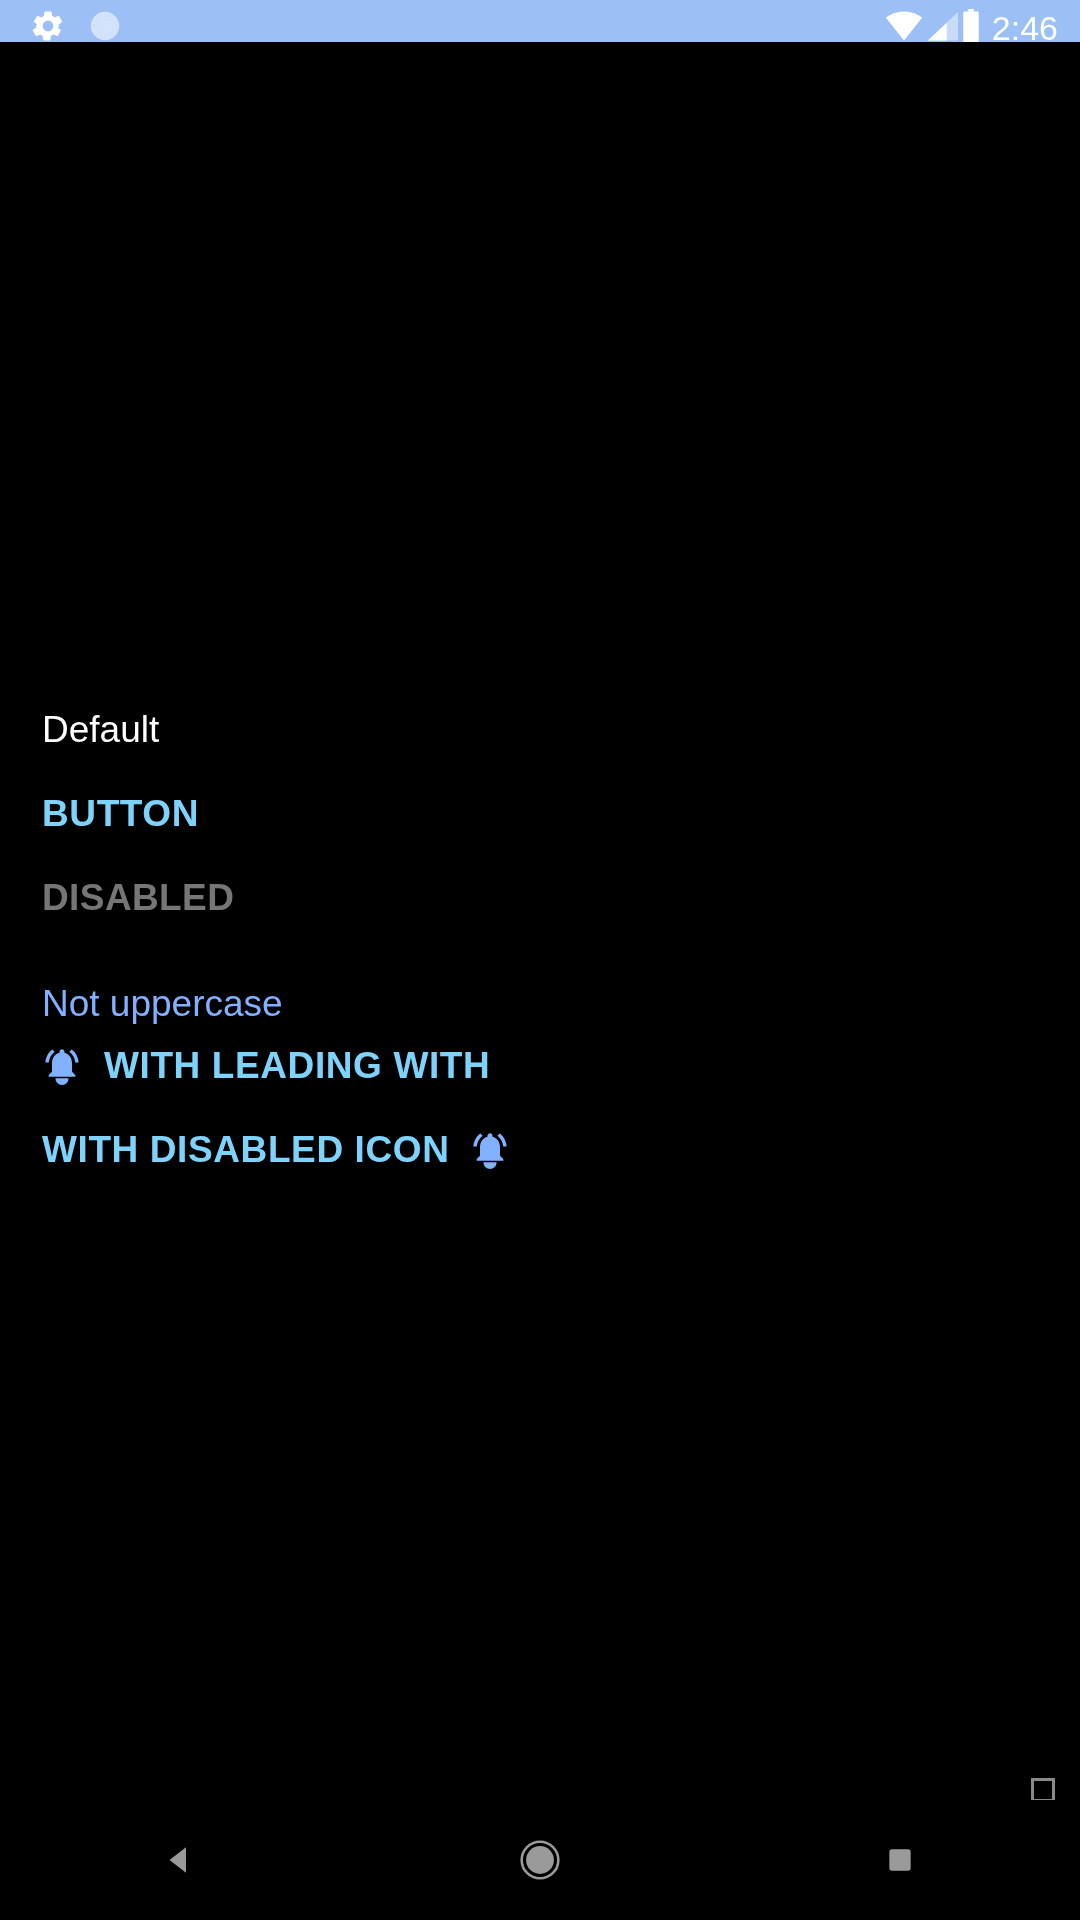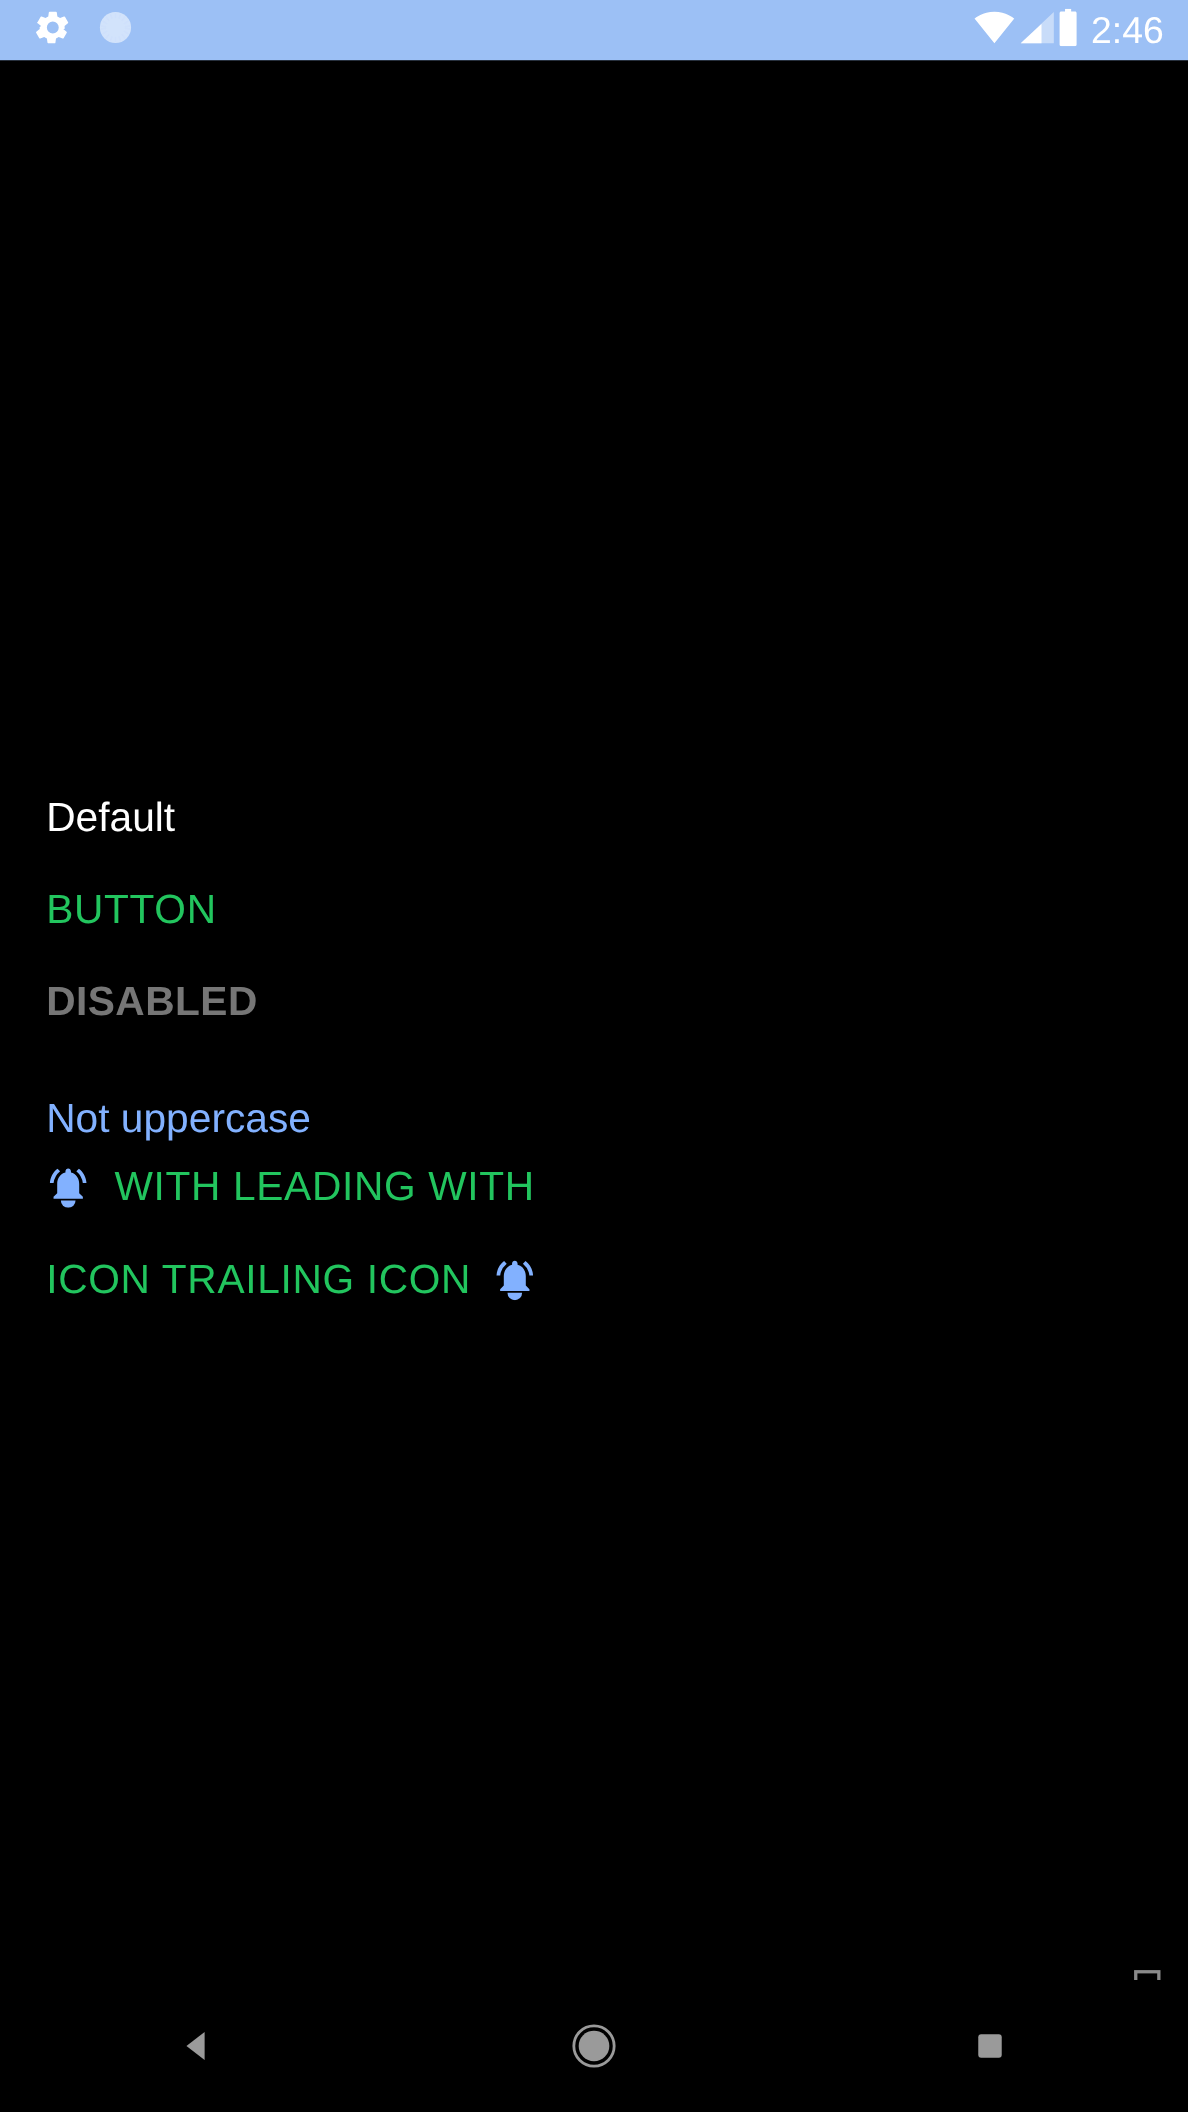--- a/index.html
+++ b/index.html
@@ -43,21 +43,21 @@
     font-size:34px;
     font-weight:400;
     letter-spacing:0px;
     margin-left:10px;
     line-height:1;
   }
 
   
   #content {
     position:absolute;
-    top:55px; left:0;
+    top:42px; left:0;
     width:1080px;
     height:1795px;
     background:#000000;
   }
 
   .button-list {
     position:absolute;
     top:645px;
     left:0;
     width:1080px;
@@ -69,21 +69,21 @@
     height:84px;
     padding-left:42px;
   }
   .btn-label {
     font-size:37px;
     line-height:1;
     letter-spacing:0.6px;
     white-space:nowrap;
   }
   .btn-label.default   { color:#ffffff; font-weight:400; letter-spacing:0px; }
-  .btn-label.accent    { color:#22c55e; font-weight:400; }
+  .btn-label.accent    { color:#7dd3fc; font-weight:700; }
   .btn-label.disabled  { color:#767676; font-weight:700; letter-spacing:0.4px; }
   .btn-label.mixed     { color:#82b1ff; font-weight:500; letter-spacing:0px;margin-top:44px; }
 
   .bell-icon { display:inline-block; line-height:0; }
   .lead-gap  { width:22px; }
   .trail-gap { width:20px; }
 
   
   #resize-handle {
     position:absolute;
@@ -197,21 +197,21 @@
           <svg width="40" height="40" viewBox="0 0 24 24" fill="#82b1ff">
             <path d="M7.58 4.08L6.15 2.65C3.75 4.48 2.17 7.3 2.03 10.5h2a9.93 9.93 0 0 1 3.55-6.42zm12.39 6.42h2c-.15-3.2-1.73-6.02-4.12-7.85l-1.42 1.43a9.94 9.94 0 0 1 3.54 6.42zM18 11c0-3.07-1.64-5.64-4.5-6.32V4c0-.83-.67-1.5-1.5-1.5s-1.5.67-1.5 1.5v.68C7.63 5.36 6 7.92 6 11v5l-2 2v1h16v-1l-2-2v-5z"></path>
             <path d="M8 20h8a4 4 0 0 1-8 0z" fill="#82b1ff"></path>
           </svg>
         </span>
         <span class="lead-gap"></span>
         <span class="btn-label accent">WITH LEADING WITH</span>
       </div>
 
       <div class="btn-row">
-        <span class="btn-label accent">ICON TRAILING ICON</span>
+        <span class="btn-label accent">WITH DISABLED ICON</span>
         <span class="trail-gap"></span>
         <span class="bell-icon">
           <svg width="40" height="40" viewBox="0 0 24 24" fill="#82b1ff">
             <path d="M7.58 4.08L6.15 2.65C3.75 4.48 2.17 7.3 2.03 10.5h2a9.93 9.93 0 0 1 3.55-6.42zm12.39 6.42h2c-.15-3.2-1.73-6.02-4.12-7.85l-1.42 1.43a9.94 9.94 0 0 1 3.54 6.42zM18 11c0-3.07-1.64-5.64-4.5-6.32V4c0-.83-.67-1.5-1.5-1.5s-1.5.67-1.5 1.5v.68C7.63 5.36 6 7.92 6 11v5l-2 2v1h16v-1l-2-2v-5z"></path>
             <path d="M8 20h8a4 4 0 0 1-8 0z" fill="#82b1ff"></path>
           </svg>
         </span>
       </div>
 
     </div>

